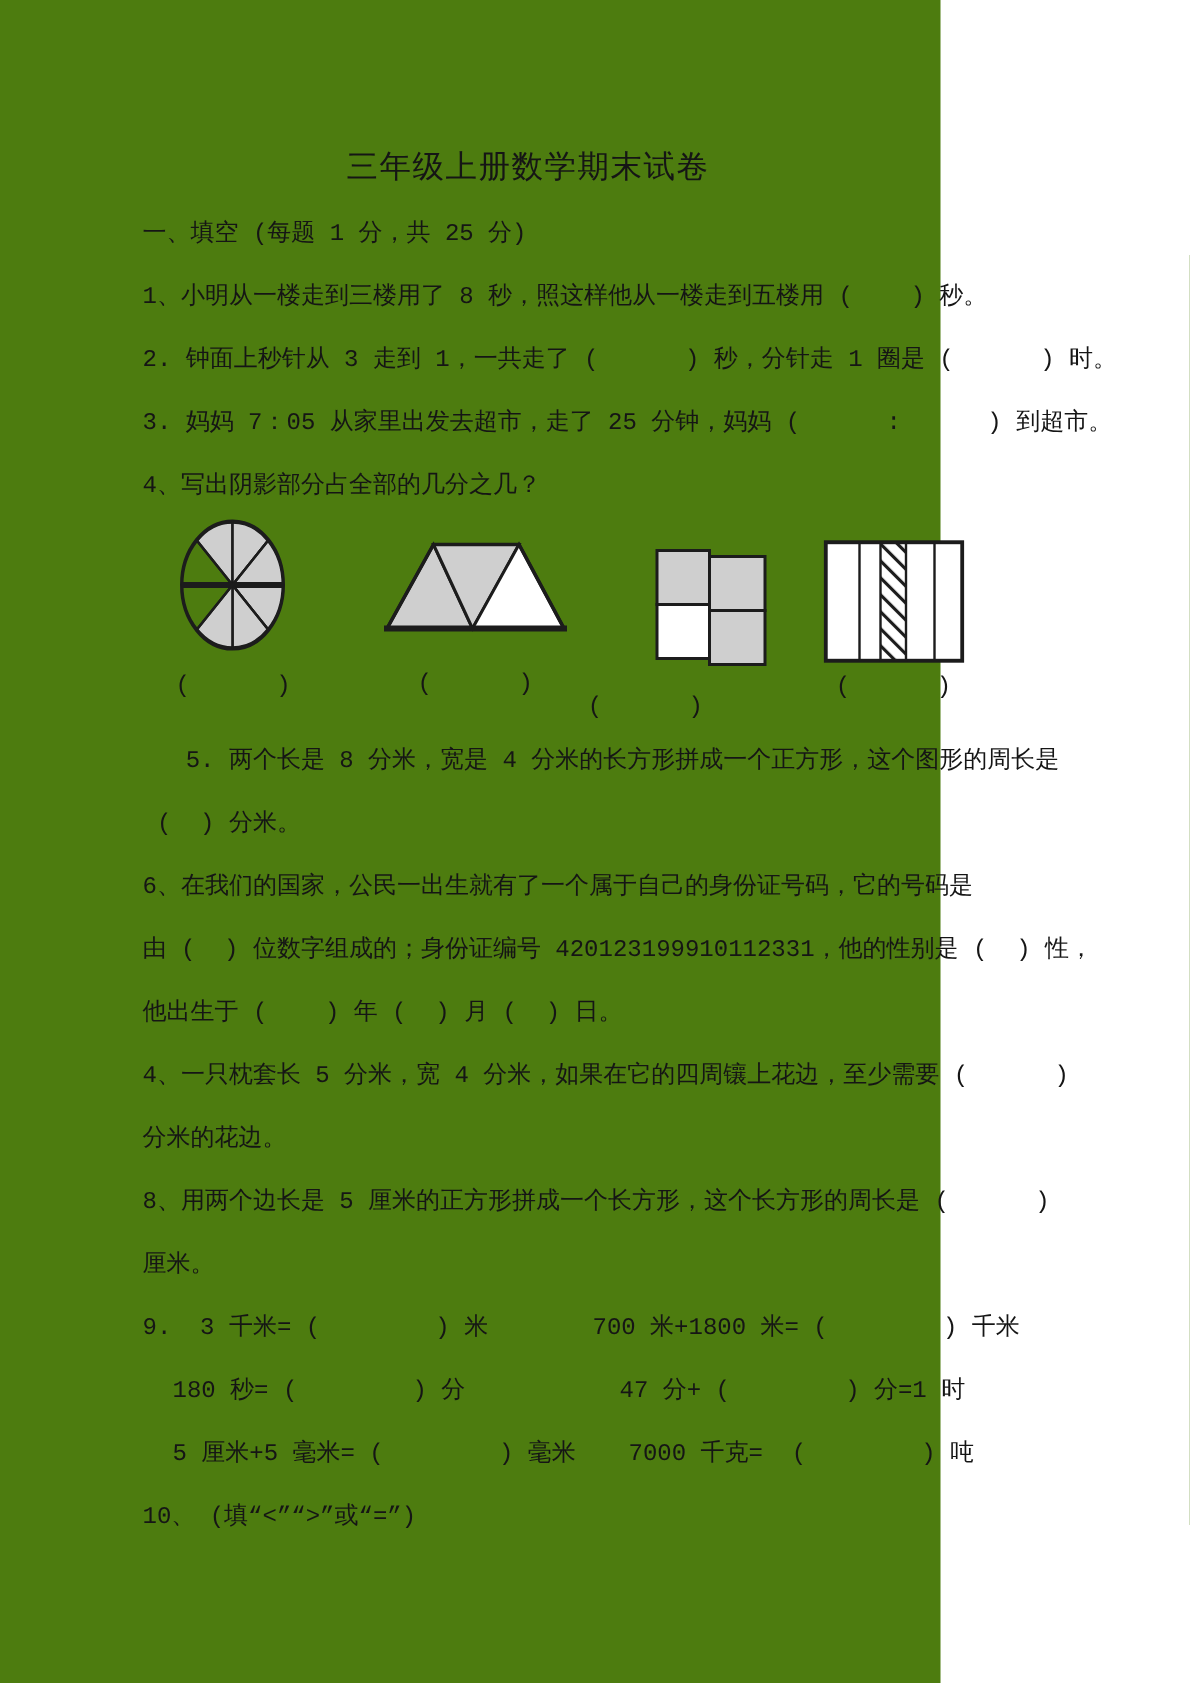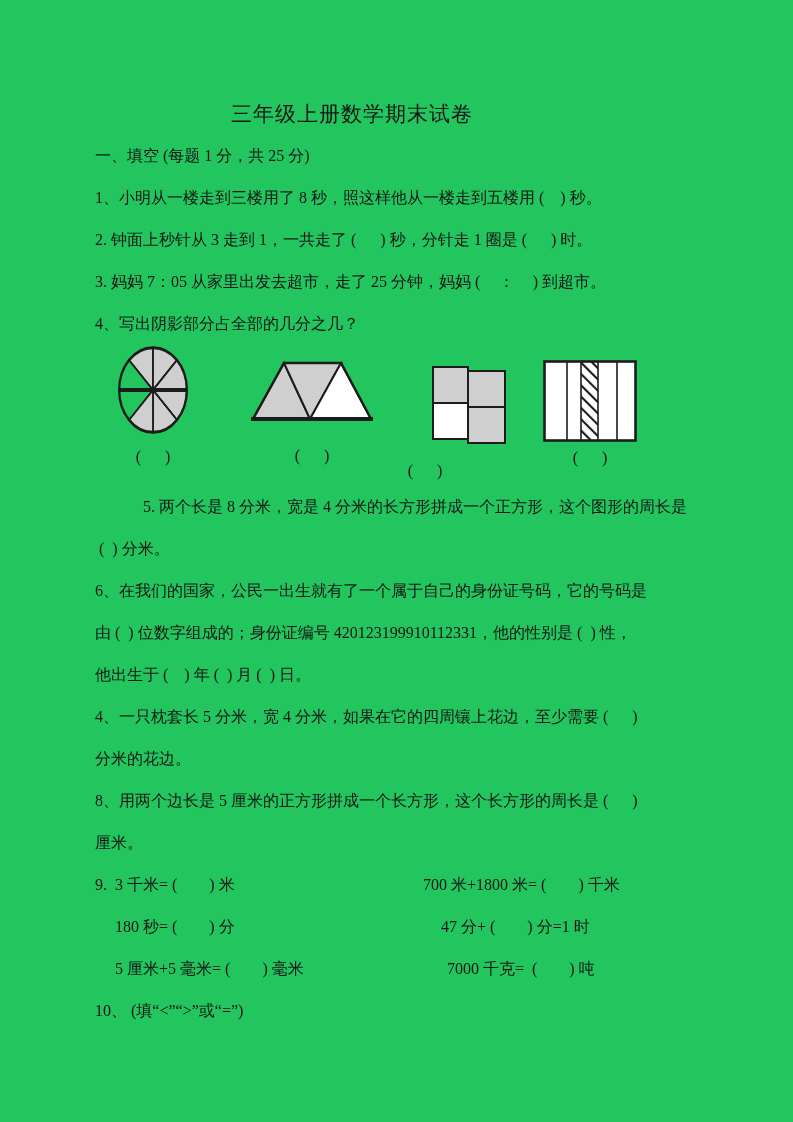--- a/index.html
+++ b/index.html
@@ -1,39 +1,39 @@
 <!DOCTYPE html>
 <html style="--shade: #cfcfcf;"><head>
 <meta charset="utf-8">
 <style>
   html,body{margin:0;padding:0;background:#ffffff;}
   body{width:793px;height:1122px;overflow:hidden;}
   .page{
-    position:relative;width:793px;height:1122px;background:#22c55e;
-    color:#151515;font-family:Liberation Serif, serif;
+    position:relative;width:627px;height:1122px;background:#4d7c0f;
+    color:#151515;font-family:Liberation Mono, monospace;
     font-size:16px;
   }
   .content{position:absolute;left:95px;top:93px;width:640px;}
   .line{height:42px;line-height:42px;white-space:pre;}
   .title-line{height:42px;line-height:42px;font-size:21px;padding-left:136px;letter-spacing:1px;white-space:pre;}
   
   .figs{display:flex;align-items:flex-start;margin-left:22px;height:130px;}
   .fig{display:flex;flex-direction:column;align-items:center;}
   .fig .blank{height:26px;line-height:26px;white-space:pre;font-size:16px;}
   .fig-circle{margin-right:62px;}
   .fig-trap{margin-right:58px;padding-top:15px;}
   .fig-grid{margin-right:36px;padding-top:20px;}
   .fig-strips{padding-top:15px;}
   .fig-circle .blank{margin-top:9px;}
   .fig-trap .blank{margin-top:21px;}
   .fig-grid .blank{margin-top:13px;transform:translateX(-44px);}
   .fig-strips .blank{margin-top:3px;}
   .q5-first{margin-top:11px;text-align:center;}
   
-  .q9-row{display:flex;height:42px;line-height:42px;gap:28px;}
+  .q9-row{display:flex;height:42px;line-height:42px;}
   .q9-c1{width:300px;white-space:pre;box-sizing:border-box;}
   .q9-c2{white-space:pre;box-sizing:border-box;}
   .q9-row.r2 .q9-c1,.q9-row.r3 .q9-c1{padding-left:20px;}
   .q9-row.r2 .q9-c2{padding-left:18px;}
   .q9-row.r3 .q9-c2{padding-left:24px;}
   
   svg{display:block;}
   .sh{fill:var(--shade,#cfcfcf);stroke:#1c1c1c;stroke-width:2;}
   .wh{fill:#ffffff;stroke:#1c1c1c;stroke-width:2;}
   .ln{stroke:#1c1c1c;fill:none;}

